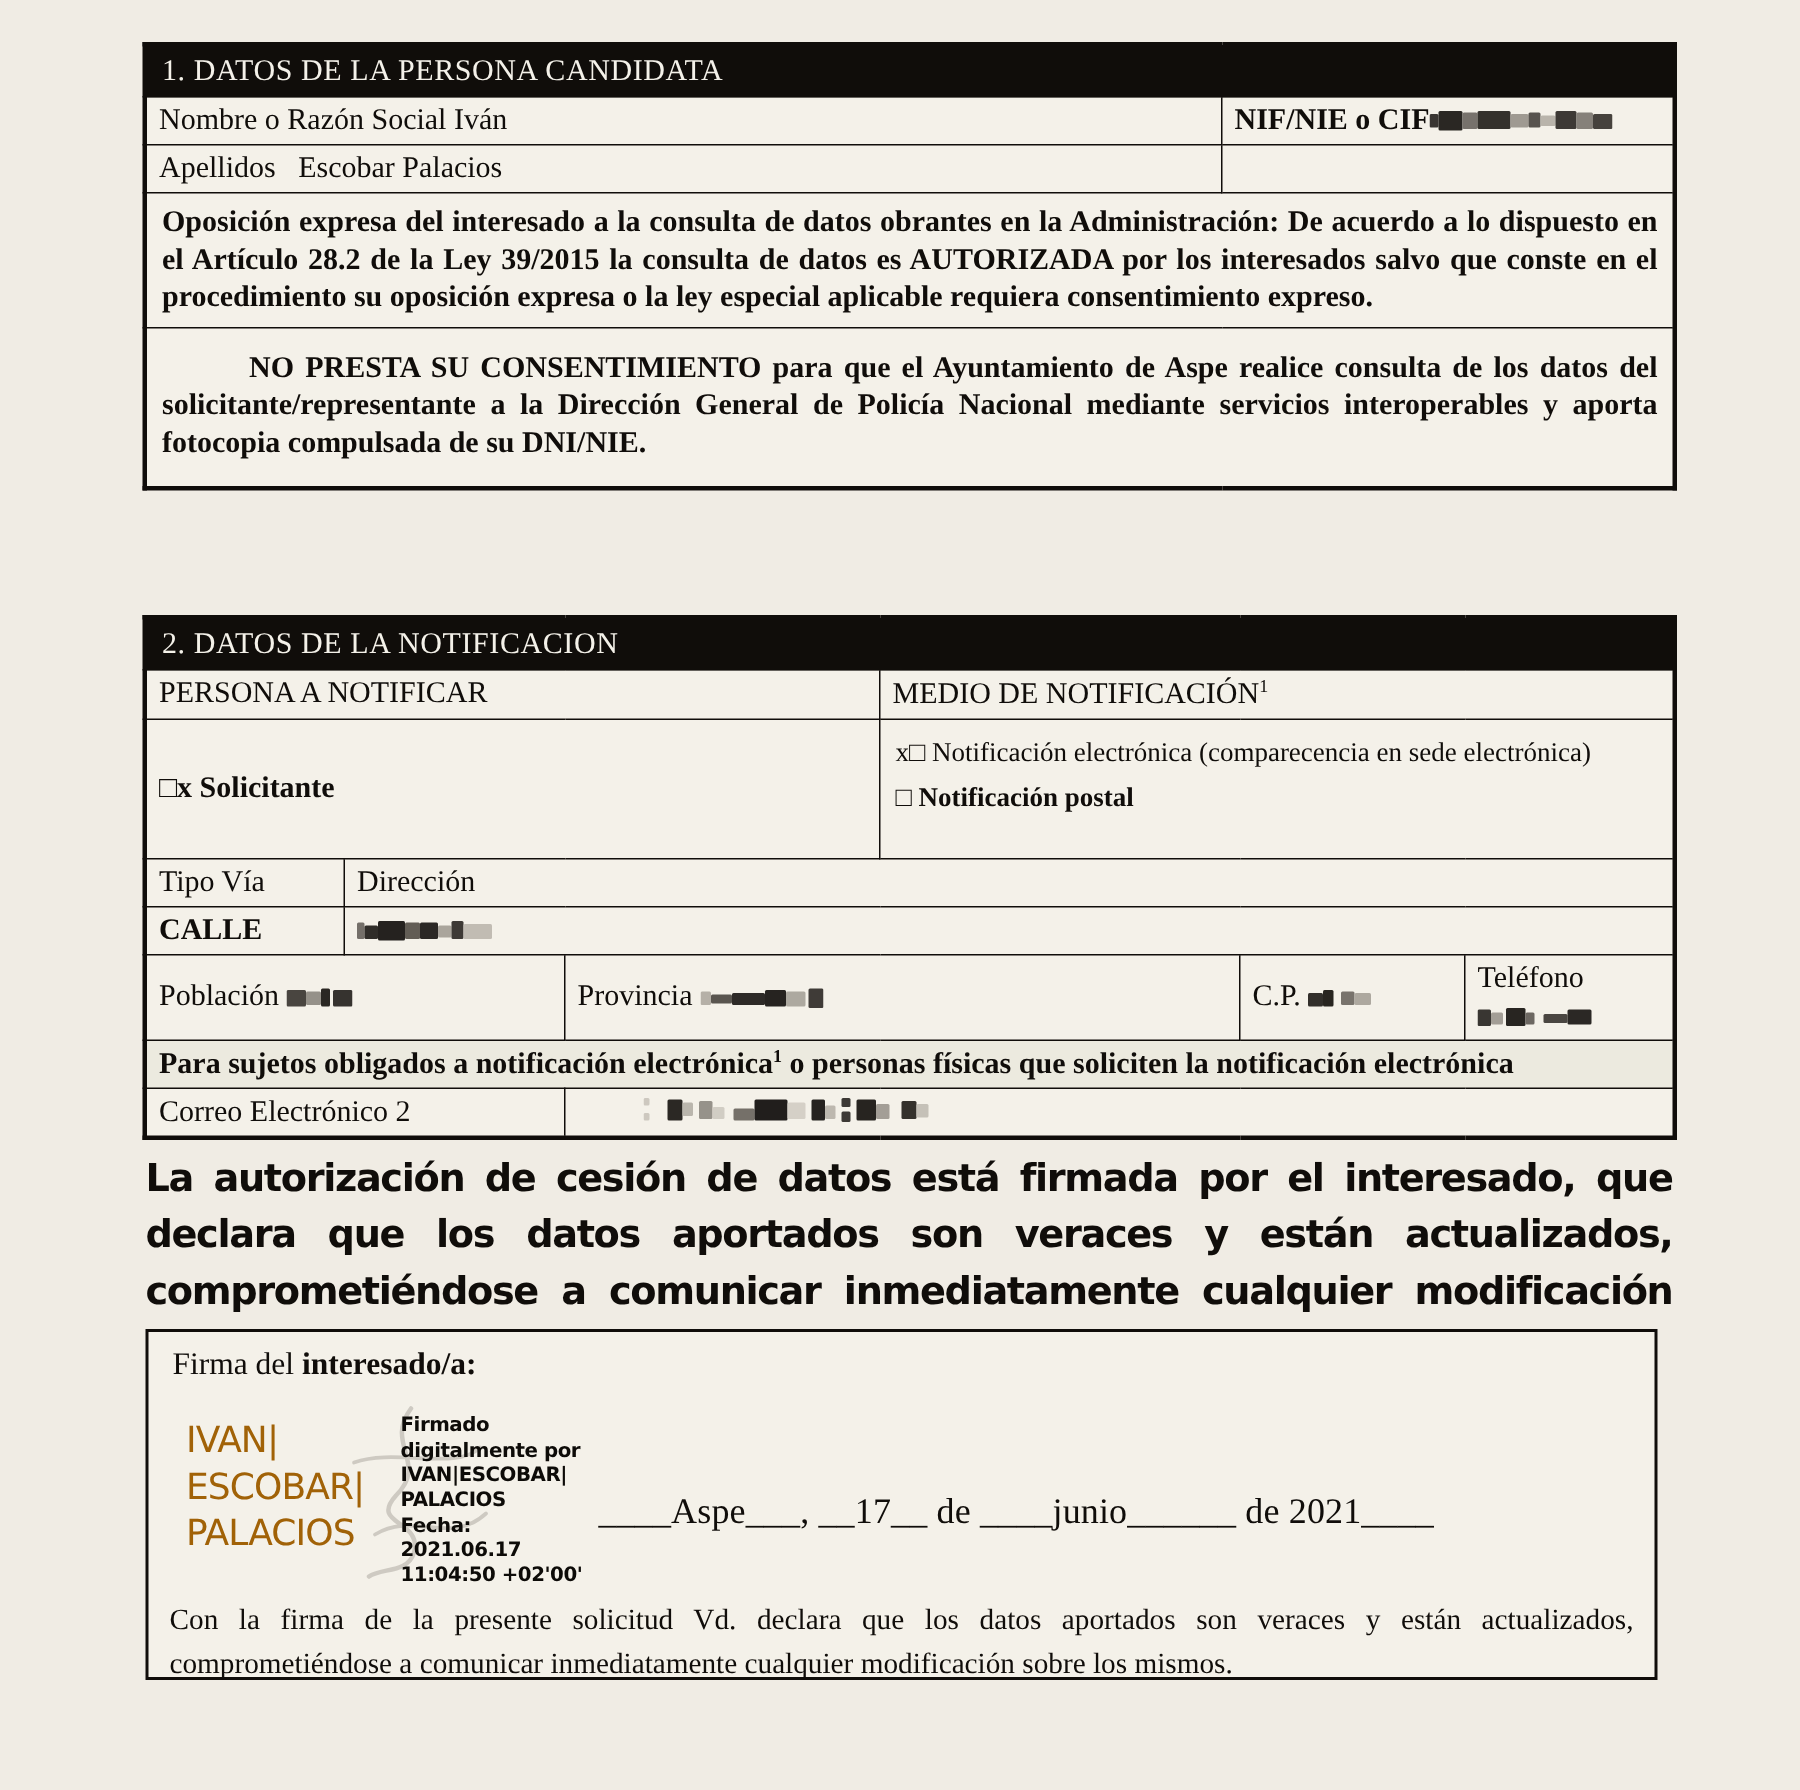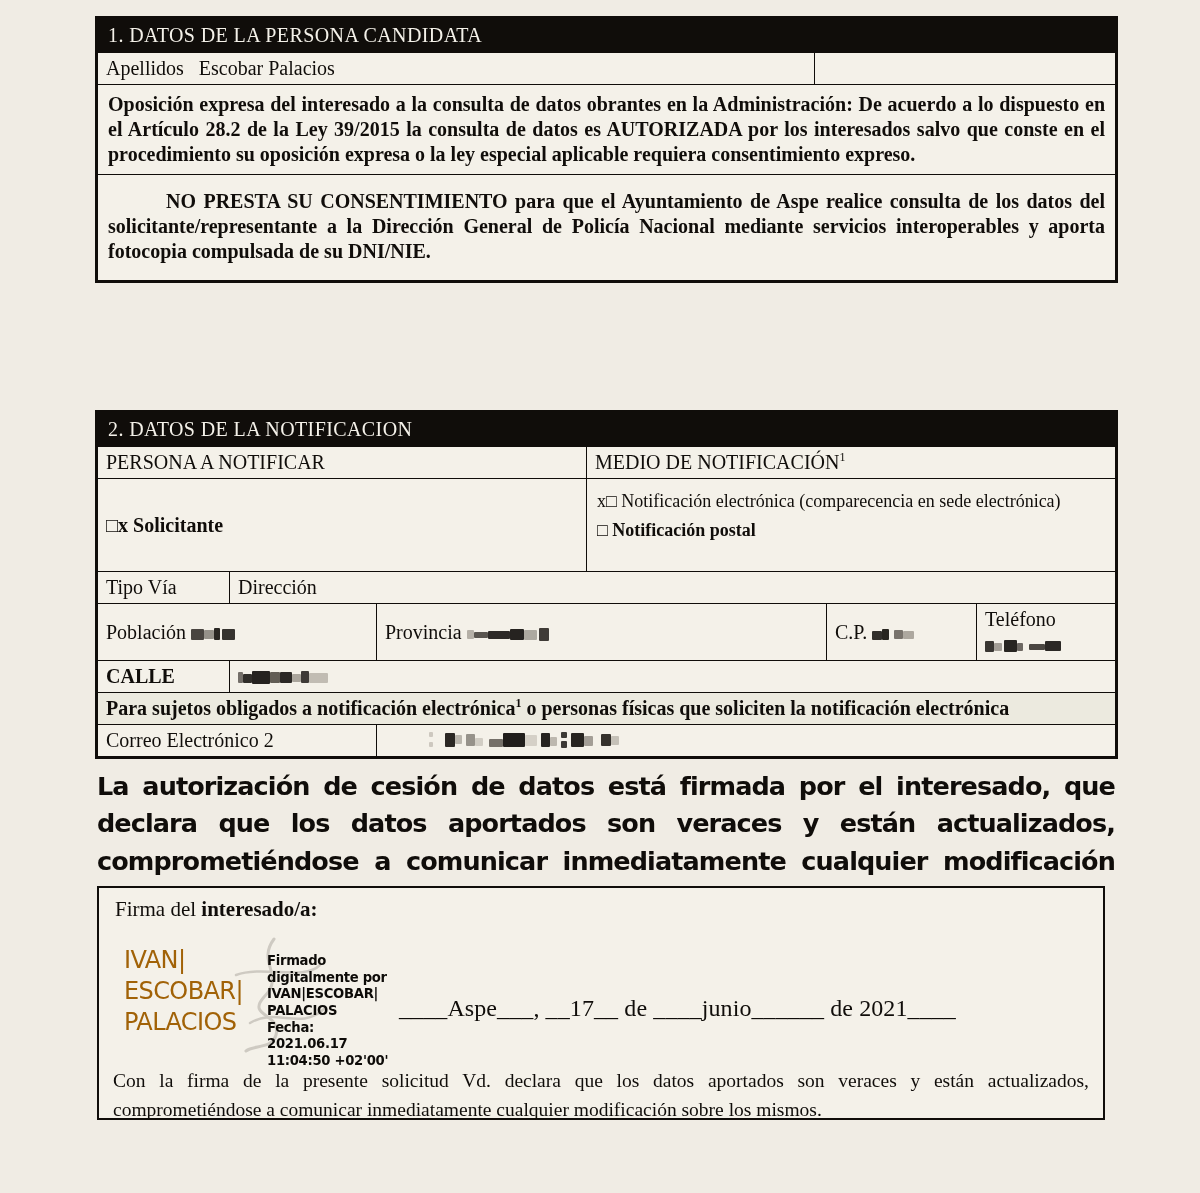--- a/index.html
+++ b/index.html
@@ -50,21 +50,21 @@
     text-align: justify;
     text-align-last: left;
     font-size: 19.5px;
     line-height: 1.52;
     padding: 7px 10px !important;
   }
   .just .ind { display:inline-block; width:58px; }
   sup { font-size: 12px; vertical-align: super; }
 
   
-  #tbl-candidata { left: 95px; top: 16px; width: 1020px; }
+  #tbl-candidata { left: 95px; top: 28px; width: 1020px; }
   #tbl-candidata .r-bolsa td { height: 52px; padding-top:5px; }
   .two-line span { display:block; }
 
   
   #tbl-notificacion { left: 95px; top: 410px; width: 1020px; }
   #tbl-notificacion td { font-size: 20px; }
   .medio-cell { padding: 6px 10px !important; }
   .medio-cell div { margin: 2px 0 6px; font-size: 18px; line-height:1.3; }
   .medio-cell div:last-child { margin-bottom: 20px; }
   .big-label { font-size: 21px; }
@@ -145,21 +145,20 @@
   #sig-meta {
     position: absolute;
     left: 143px; top: 0px;
     width: 122px;
     font-family: "DejaVu Sans", "Liberation Sans", sans-serif;
     font-size: 13.2px;
     font-weight: bold;
     line-height: 1.26;
     letter-spacing: -0.3px;
     color: #0d0b08;
-    margin-top: 10px;
   }
   #sig-date {
     position: absolute;
     left: 300px;
     top: 107px;
     font-size: 24px;
     letter-spacing: .1px;
     white-space: nowrap;
   }
   #sig-footnote {
@@ -179,20 +178,37 @@
 <div class="page">
 
   <table class="form-table" id="tbl-candidata">
     <colgroup>
         <col style="width:718px">
         <col style="width:302px">
       </colgroup>
     <tbody>
       <tr>
         <td class="hdr-bar" colspan="2">1. DATOS DE LA PERSONA CANDIDATA</td>
+      </tr>
+      <tr>
+        <td>Nombre o Razón Social Iván</td>
+        <td>
+          <span class="bold">NIF/NIE o CIF</span><span class="redact" style="width:122px;height:17px;">
+            <i style="left:0;top:4px;width:6px;height:9px;background:#2b2724"></i>
+            <i style="left:6px;top:2px;width:16px;height:13px;background:#191613"></i>
+            <i style="left:22px;top:3px;width:10px;height:11px;background:#6d6862"></i>
+            <i style="left:32px;top:2px;width:22px;height:12px;background:#24211d"></i>
+            <i style="left:54px;top:4px;width:12px;height:9px;background:#98938b"></i>
+            <i style="left:66px;top:3px;width:8px;height:10px;background:#4a4641"></i>
+            <i style="left:74px;top:5px;width:10px;height:7px;background:#b4afa6"></i>
+            <i style="left:84px;top:2px;width:14px;height:12px;background:#2e2a26"></i>
+            <i style="left:98px;top:3px;width:11px;height:11px;background:#7d7871"></i>
+            <i style="left:109px;top:4px;width:13px;height:10px;background:#38342f"></i>
+          </span>
+        </td>
       </tr>
       <tr>
         <td>
           <span>Apellidos</span>
           &nbsp;&nbsp;<span>Escobar Palacios</span>
         </td>
         <td>&nbsp;</td>
       </tr>
       <tr>
         <td class="just bold" colspan="2">Oposición expresa del interesado a la consulta de datos obrantes en la Administración: De acuerdo a lo dispuesto en el Artículo 28.2 de la Ley 39/2015 la consulta de datos es AUTORIZADA por los interesados salvo que conste en el procedimiento su oposición expresa o la ley especial aplicable requiera consentimiento expreso.</td>
@@ -227,75 +243,75 @@
       <tr>
         <td class="bold" colspan="3" style="height:86px;">□x Solicitante</td>
         <td class="medio-cell" colspan="3">
           <div>x□ Notificación electrónica (comparecencia en sede electrónica)</div>
           <div class="bold">□ Notificación postal</div>
         </td>
       </tr>
       <tr>
         <td>Tipo Vía</td>
         <td colspan="5">Dirección</td>
-      </tr>
-      <tr>
-        <td colspan="2">
-          <span>Población</span>
-          <span class="redact" style="width:44px;height:16px;">
-            <i style="left:0;top:3px;width:13px;height:11px;background:#3b3732"></i>
-            <i style="left:13px;top:4px;width:10px;height:9px;background:#8e8981"></i>
-            <i style="left:23px;top:2px;width:6px;height:12px;background:#191613"></i>
-            <i style="left:31px;top:3px;width:13px;height:11px;background:#262320"></i>
-          </span>
-        </td>
-        <td colspan="2">
-          <span>Provincia</span>
-          <span class="redact" style="width:82px;height:16px;">
-            <i style="left:0;top:4px;width:7px;height:9px;background:#b0aba2"></i>
-            <i style="left:7px;top:6px;width:14px;height:6px;background:#4c4842"></i>
-            <i style="left:21px;top:5px;width:22px;height:8px;background:#1d1a17"></i>
-            <i style="left:43px;top:3px;width:14px;height:11px;background:#15120f"></i>
-            <i style="left:57px;top:4px;width:13px;height:10px;background:#a8a39a"></i>
-            <i style="left:72px;top:2px;width:10px;height:13px;background:#302c28"></i>
-          </span>
-        </td>
-        <td>
-          <span>C.P.</span>
-          <span class="redact" style="width:42px;height:16px;">
-            <i style="left:0;top:5px;width:10px;height:9px;background:#221f1b"></i>
-            <i style="left:10px;top:3px;width:7px;height:11px;background:#17140f"></i>
-            <i style="left:22px;top:4px;width:9px;height:9px;background:#6e6962"></i>
-            <i style="left:31px;top:5px;width:11px;height:8px;background:#a7a299"></i>
-          </span>
-        </td>
-        <td>
-          <span>Teléfono</span>
-          <span class="redact" style="width:84px;height:16px;">
-            <i style="left:0;top:3px;width:9px;height:11px;background:#2a2723"></i>
-            <i style="left:9px;top:5px;width:8px;height:8px;background:#9d988f"></i>
-            <i style="left:19px;top:2px;width:13px;height:12px;background:#171411"></i>
-            <i style="left:32px;top:5px;width:6px;height:8px;background:#625d57"></i>
-            <i style="left:44px;top:6px;width:16px;height:6px;background:#3c3833"></i>
-            <i style="left:60px;top:3px;width:16px;height:10px;background:#1b1815"></i>
-          </span>
-        </td>
       </tr>
       <tr>
         <td class="bold">CALLE</td>
         <td colspan="5">
           <span class="redact" style="width:90px;height:17px;">
             <i style="left:0;top:3px;width:5px;height:11px;background:#6a655f"></i>
             <i style="left:5px;top:5px;width:9px;height:9px;background:#201d19"></i>
             <i style="left:14px;top:2px;width:18px;height:13px;background:#14110e"></i>
             <i style="left:32px;top:3px;width:10px;height:11px;background:#565149"></i>
             <i style="left:42px;top:3px;width:12px;height:11px;background:#1b1815"></i>
             <i style="left:54px;top:5px;width:9px;height:8px;background:#a49f96"></i>
             <i style="left:63px;top:2px;width:8px;height:12px;background:#2f2b27"></i>
             <i style="left:71px;top:4px;width:19px;height:10px;background:#bdb8af"></i>
+          </span>
+        </td>
+      </tr>
+      <tr>
+        <td colspan="2">
+          <span>Población</span>
+          <span class="redact" style="width:44px;height:16px;">
+            <i style="left:0;top:3px;width:13px;height:11px;background:#3b3732"></i>
+            <i style="left:13px;top:4px;width:10px;height:9px;background:#8e8981"></i>
+            <i style="left:23px;top:2px;width:6px;height:12px;background:#191613"></i>
+            <i style="left:31px;top:3px;width:13px;height:11px;background:#262320"></i>
+          </span>
+        </td>
+        <td colspan="2">
+          <span>Provincia</span>
+          <span class="redact" style="width:82px;height:16px;">
+            <i style="left:0;top:4px;width:7px;height:9px;background:#b0aba2"></i>
+            <i style="left:7px;top:6px;width:14px;height:6px;background:#4c4842"></i>
+            <i style="left:21px;top:5px;width:22px;height:8px;background:#1d1a17"></i>
+            <i style="left:43px;top:3px;width:14px;height:11px;background:#15120f"></i>
+            <i style="left:57px;top:4px;width:13px;height:10px;background:#a8a39a"></i>
+            <i style="left:72px;top:2px;width:10px;height:13px;background:#302c28"></i>
+          </span>
+        </td>
+        <td>
+          <span>C.P.</span>
+          <span class="redact" style="width:42px;height:16px;">
+            <i style="left:0;top:5px;width:10px;height:9px;background:#221f1b"></i>
+            <i style="left:10px;top:3px;width:7px;height:11px;background:#17140f"></i>
+            <i style="left:22px;top:4px;width:9px;height:9px;background:#6e6962"></i>
+            <i style="left:31px;top:5px;width:11px;height:8px;background:#a7a299"></i>
+          </span>
+        </td>
+        <td>
+          <span>Teléfono</span>
+          <span class="redact" style="width:84px;height:16px;">
+            <i style="left:0;top:3px;width:9px;height:11px;background:#2a2723"></i>
+            <i style="left:9px;top:5px;width:8px;height:8px;background:#9d988f"></i>
+            <i style="left:19px;top:2px;width:13px;height:12px;background:#171411"></i>
+            <i style="left:32px;top:5px;width:6px;height:8px;background:#625d57"></i>
+            <i style="left:44px;top:6px;width:16px;height:6px;background:#3c3833"></i>
+            <i style="left:60px;top:3px;width:16px;height:10px;background:#1b1815"></i>
           </span>
         </td>
       </tr>
       <tr>
         <td class="bold big-label shade" colspan="6">
           <span>Para sujetos obligados a notificación electrónica</span><sup>1</sup><span> o personas físicas que soliciten la notificación electrónica</span>
         </td>
       </tr>
       <tr>
         <td colspan="2">Correo Electrónico 2</td>

